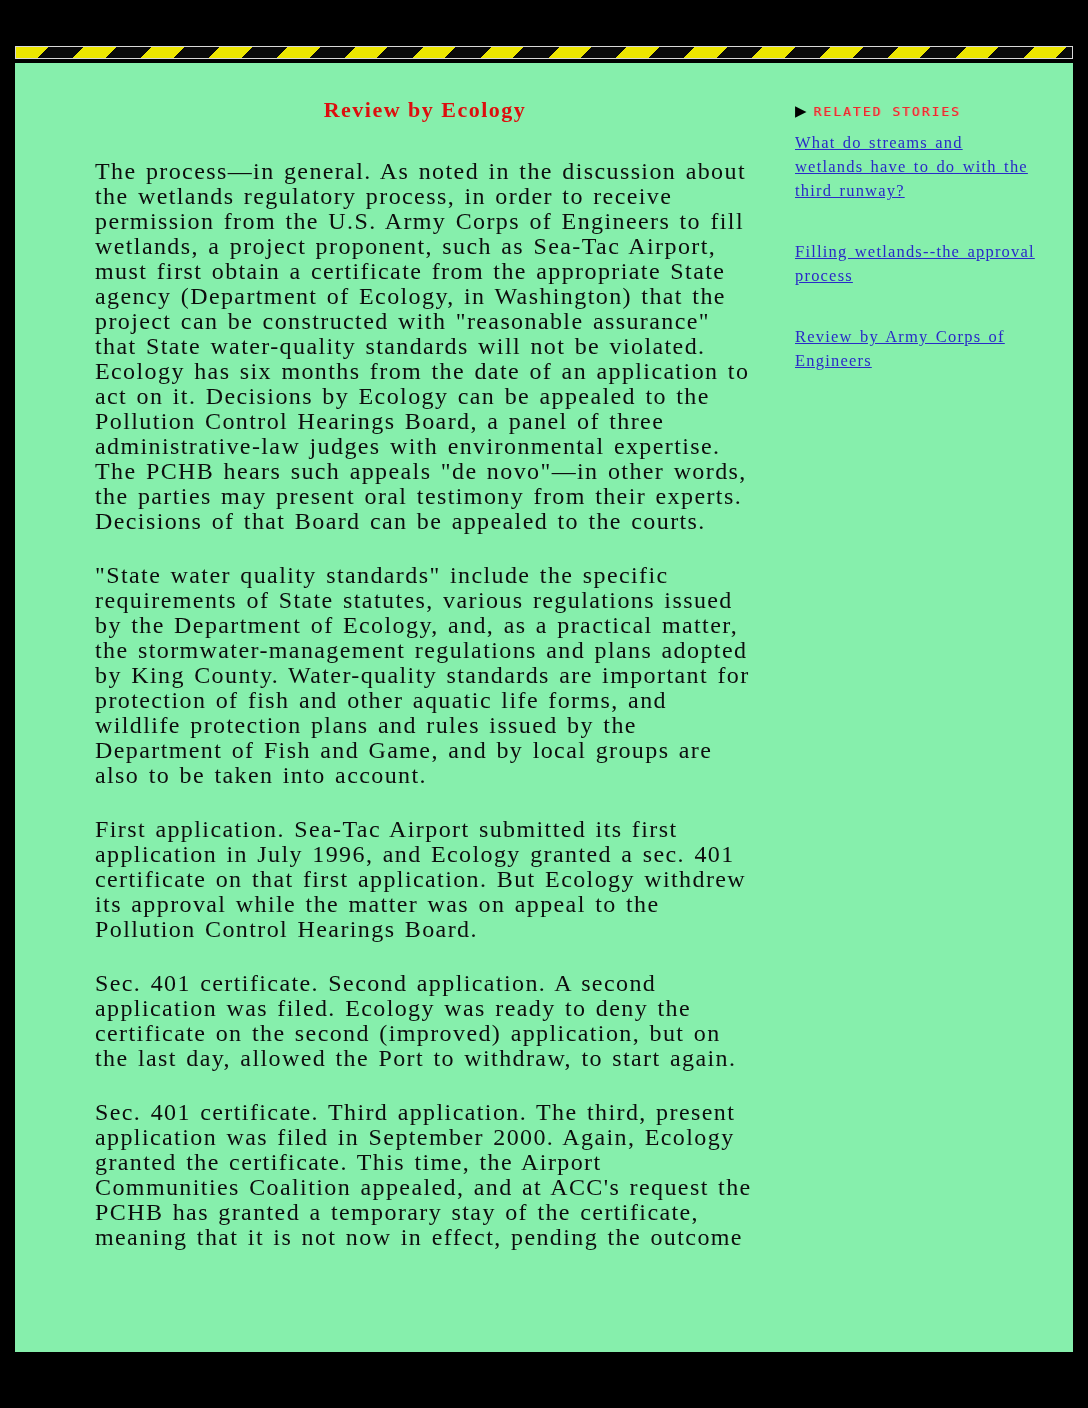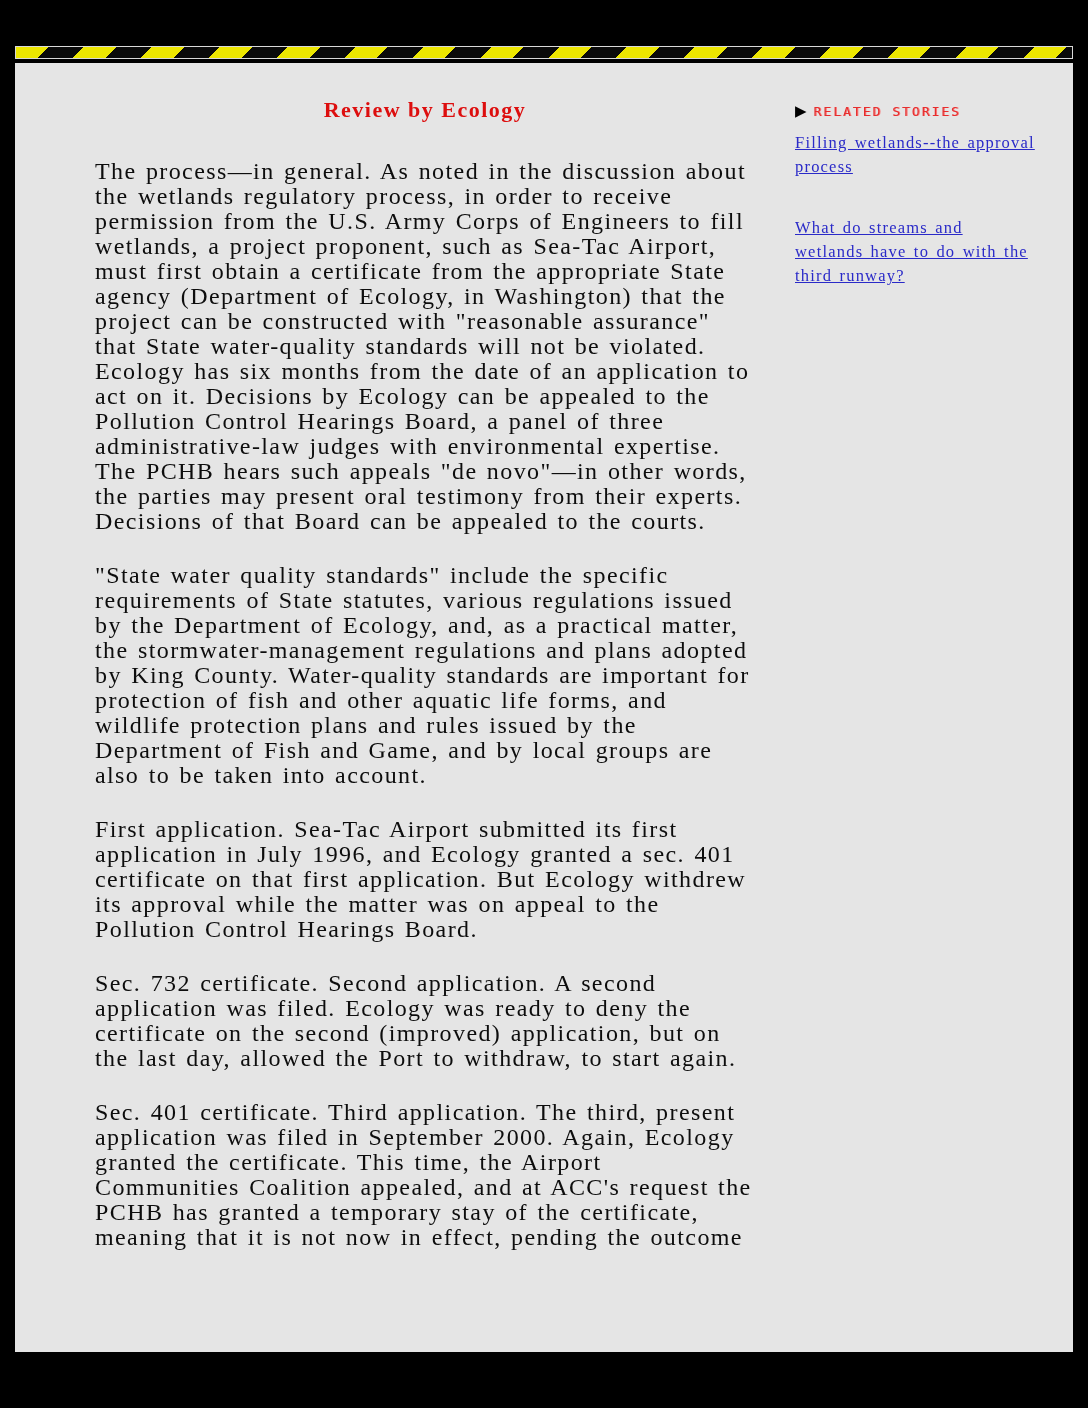--- a/index.html
+++ b/index.html
@@ -16,21 +16,21 @@
     height: 13px;
     border: 1px solid #d9d9d9;
     background: repeating-linear-gradient(
       135deg,
       #ece600 0px, #ece600 23px,
       #0a0a0a 23px, #0a0a0a 48px
     );
   }
   .stripe-gap { height: 4px; background: #000; }
   .content-box {
-    background: #e5e5e5;
+    background: #86efac;
     height: 1289px;
     overflow: hidden;
     display: flex;
     padding: 32px 36px 0 80px;
   }
   .main-col { width: 660px; flex: 0 0 660px; }
   .page-title {
     color: #dd0e0e;
     font-family: "Liberation Serif", serif;
     font-size: 22px;
@@ -94,31 +94,32 @@
 
   <div class="content-box">
 
     <div class="main-col">
       <h1 class="page-title">Review by Ecology</h1>
 
       <div class="article">
         <p>The process—in general. As noted in the discussion about the wetlands regulatory process, in order to receive permission from the U.S. Army Corps of Engineers to fill wetlands, a project proponent, such as Sea-Tac Airport, must first obtain a certificate from the appropriate State agency (Department of Ecology, in Washington) that the project can be constructed with "reasonable assurance" that State water-quality standards will not be violated. Ecology has six months from the date of an application to act on it. Decisions by Ecology can be appealed to the Pollution Control Hearings Board, a panel of three administrative-law judges with environmental expertise. The PCHB hears such appeals "de novo"—in other words, the parties may present oral testimony from their experts. Decisions of that Board can be appealed to the courts.</p>
         <p>"State water quality standards" include the specific requirements of State statutes, various regulations issued by the Department of Ecology, and, as a practical matter, the stormwater-management regulations and plans adopted by King County. Water-quality standards are important for protection of fish and other aquatic life forms, and wildlife protection plans and rules issued by the Department of Fish and Game, and by local groups are also to be taken into account.</p>
         <p>First application. Sea-Tac Airport submitted its first application in July 1996, and Ecology granted a sec. 401 certificate on that first application. But Ecology withdrew its approval while the matter was on appeal to the Pollution Control Hearings Board.</p>
-        <p>Sec. 732 certificate. Second application. A second application was filed. Ecology was ready to deny the certificate on the second (improved) application, but on the last day, allowed the Port to withdraw, to start again.</p>
+        <p>Sec. 401 certificate. Second application. A second application was filed. Ecology was ready to deny the certificate on the second (improved) application, but on the last day, allowed the Port to withdraw, to start again.</p>
         <p>Sec. 401 certificate. Third application. The third, present application was filed in September 2000. Again, Ecology granted the certificate. This time, the Airport Communities Coalition appealed, and at ACC's request the PCHB has granted a temporary stay of the certificate, meaning that it is not now in effect, pending the outcome</p>
       </div>
     </div>
 
     <div class="sidebar">
       <div class="related-header">
         <span class="arrow-icon">▶</span>
         <span class="related-title">RELATED STORIES</span>
       </div>
 
+      <a href="#" class="related-link">What do streams and wetlands have to do with the third runway?</a>
+
       <a href="#" class="related-link">Filling wetlands--the approval process</a>
 
-      <a href="#" class="related-link">What do streams and wetlands have to do with the third runway?</a>
-
+      <a href="#" class="related-link">Review by Army Corps of Engineers</a>
     </div>
 
   </div>
 </div>
 
 </body></html>

